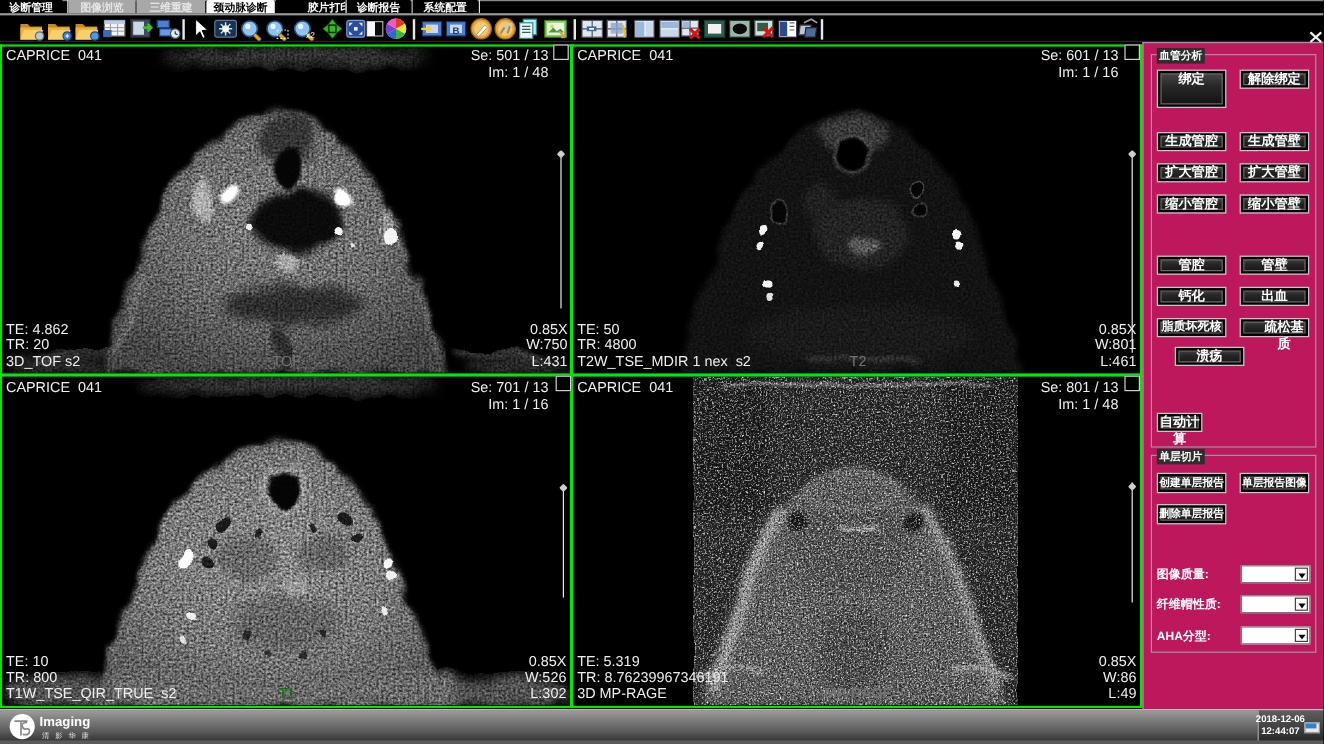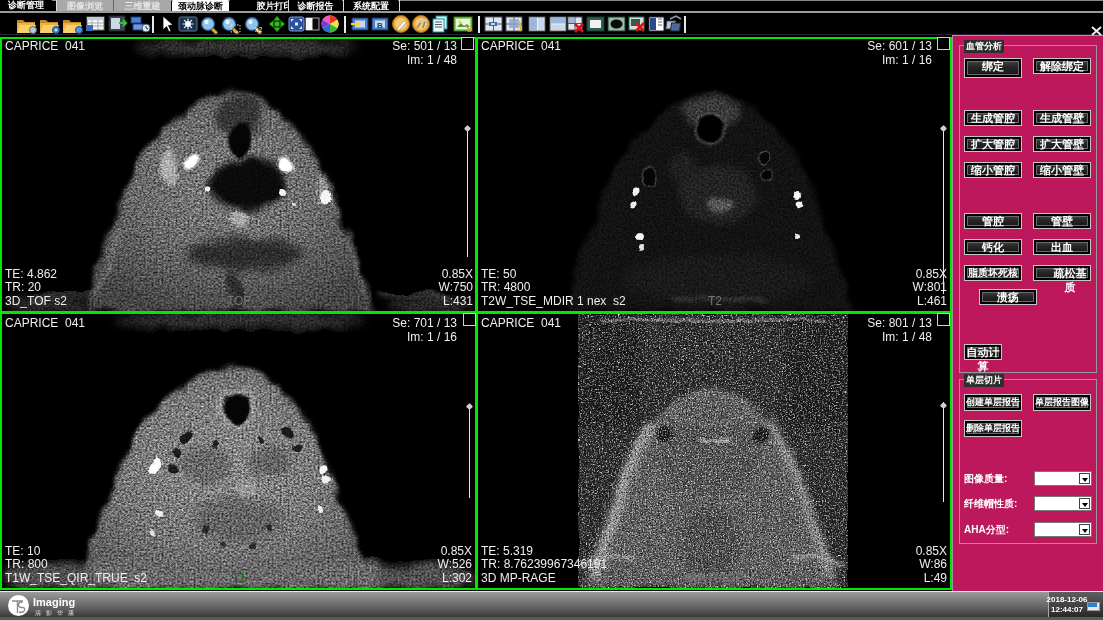--- a/index.html
+++ b/index.html
@@ -43,21 +43,21 @@
   
   #statusbar{left:0;top:591px;width:1103px;height:26px;border-top:1px solid #e8e8e8;
     background:linear-gradient(180deg,#9c9c9c 0%,#7e7e7e 30%,#585858 70%,#333 100%);}
   #statusbot{left:0;top:617px;width:1103px;height:3px;background:#5a5a5a;}
 </style>
 </head>
 <body>
 <div id="app">
 
   <div id="menubar" class="abs"></div>
-  <div class="tab" style="left:0;width:52px;font-family:Liberation Mono, monospace;">诊断管理</div>
+  <div class="tab" style="left:0;width:52px;">诊断管理</div>
   <div class="tabsep" style="left:56px;"></div>
   <div class="tab gray" style="left:57px;width:56px;">图像浏览</div>
   <div class="tabsep" style="left:113px;background:#666;"></div>
   <div class="tab gray" style="left:114px;width:57px;">三维重建</div>
   <div class="tab active" style="left:172px;width:57px;">颈动脉诊断</div>
   <div class="tab" style="left:230px;width:57px;padding-left:16px;">胶片打印</div>
   <div class="tabsep" style="left:288px;"></div>
   <div class="tab" style="left:289px;width:53px;">诊断报告</div>
   <div class="tabsep" style="left:343px;"></div>
   <div class="tab" style="left:344px;width:54px;">系统配置</div>
@@ -463,21 +463,21 @@
   <div class="slider" style="left:943px;top:126px;height:168px;"></div>
   <div class="thumb" style="left:941px;top:126px;"></div>
   <div class="slider" style="left:469px;top:404px;height:94px;"></div>
   <div class="thumb" style="left:467px;top:404px;"></div>
   <div class="slider" style="left:943px;top:402px;height:100px;"></div>
   <div class="thumb" style="left:941px;top:403px;"></div>
 
   <div id="panel" class="abs">
     <div class="grp" style="left:6px;top:9px;width:136px;height:326px;"></div>
     <div class="grplab" style="left:11px;top:4px;">血管分析</div>
-    <div class="pbtn" style="left:11px;top:22px;width:58px;height:20px;line-height:14px;">绑定</div>
+    <div class="pbtn" style="left:11px;top:22px;width:58px;height:32px;line-height:14px;">绑定</div>
     <div class="pbtn" style="left:80px;top:22px;width:58px;height:16px;line-height:14px;">解除绑定</div>
     <div class="pbtn" style="left:11px;top:74px;width:58px;height:16px;line-height:14px;">生成管腔</div>
     <div class="pbtn" style="left:80px;top:74px;width:58px;height:16px;line-height:14px;">生成管壁</div>
     <div class="pbtn" style="left:11px;top:100px;width:58px;height:16px;line-height:14px;">扩大管腔</div>
     <div class="pbtn" style="left:80px;top:100px;width:58px;height:16px;line-height:14px;">扩大管壁</div>
     <div class="pbtn" style="left:11px;top:126px;width:58px;height:16px;line-height:14px;">缩小管腔</div>
     <div class="pbtn" style="left:80px;top:126px;width:58px;height:16px;line-height:14px;">缩小管壁</div>
     <div class="pbtn" style="left:11px;top:177px;width:58px;height:16px;line-height:14px;">管腔</div>
     <div class="pbtn" style="left:80px;top:177px;width:58px;height:16px;line-height:14px;">管壁</div>
     <div class="pbtn" style="left:11px;top:203px;width:58px;height:16px;line-height:14px;">钙化</div>

